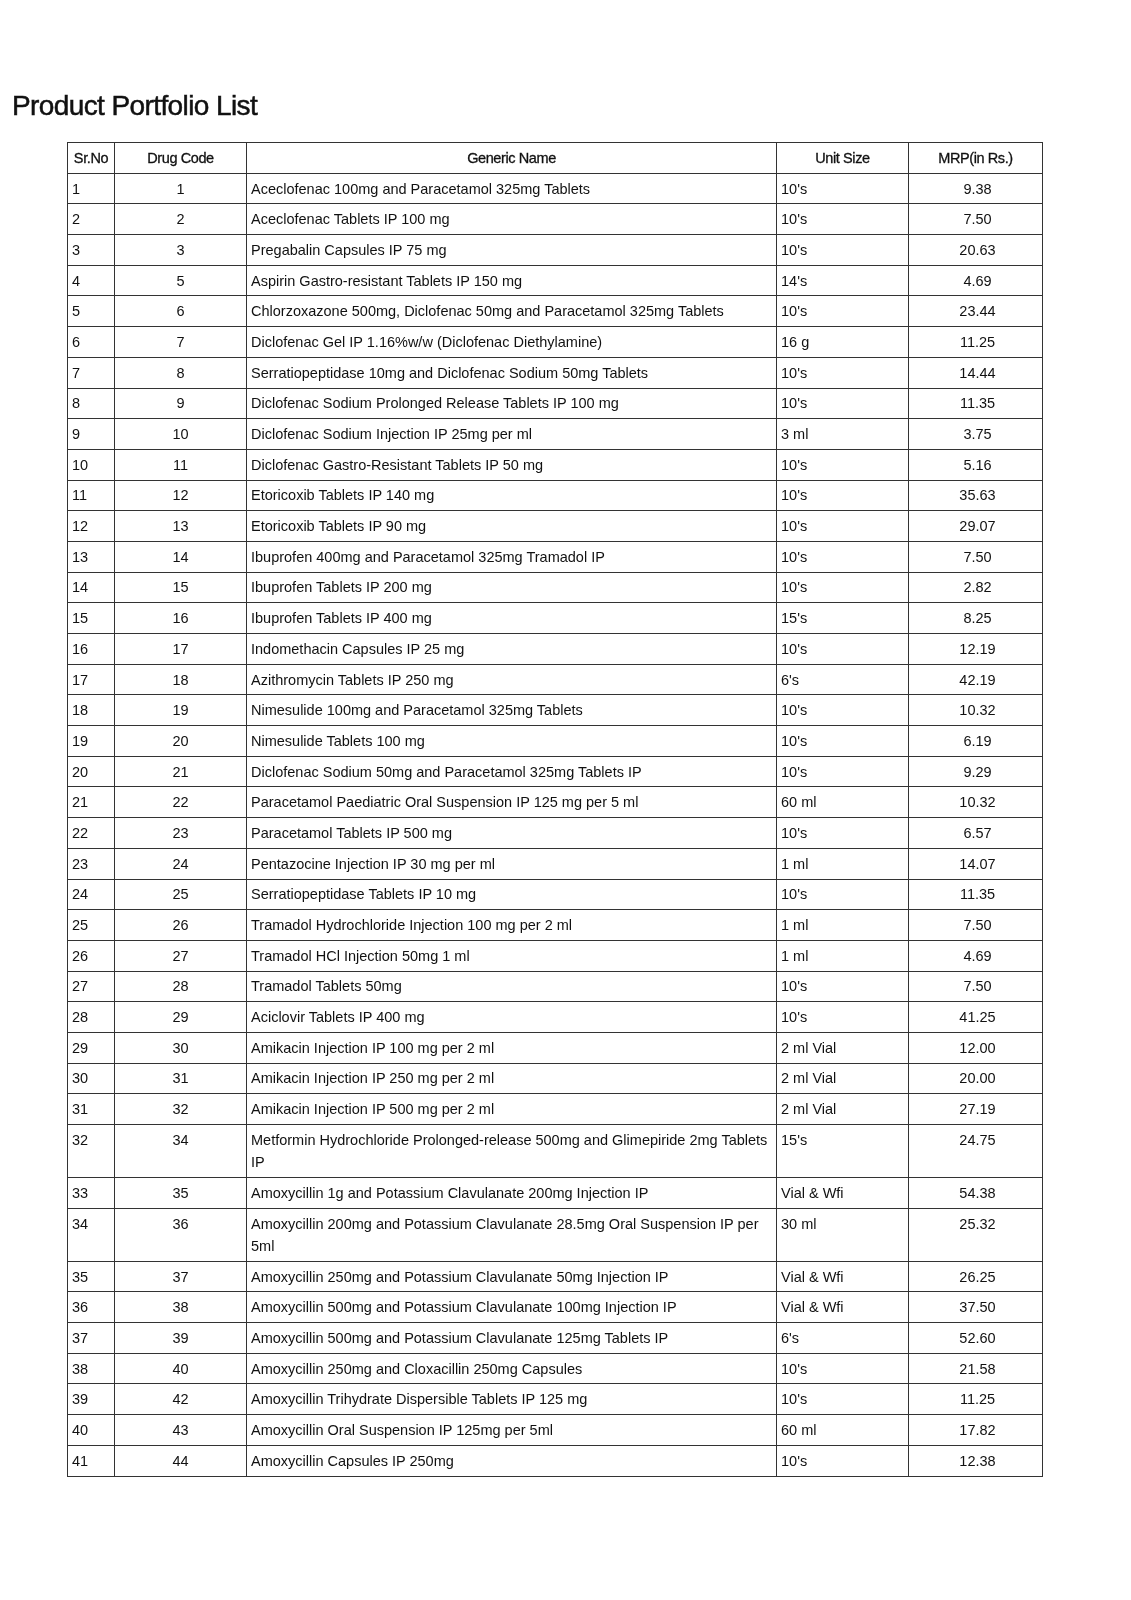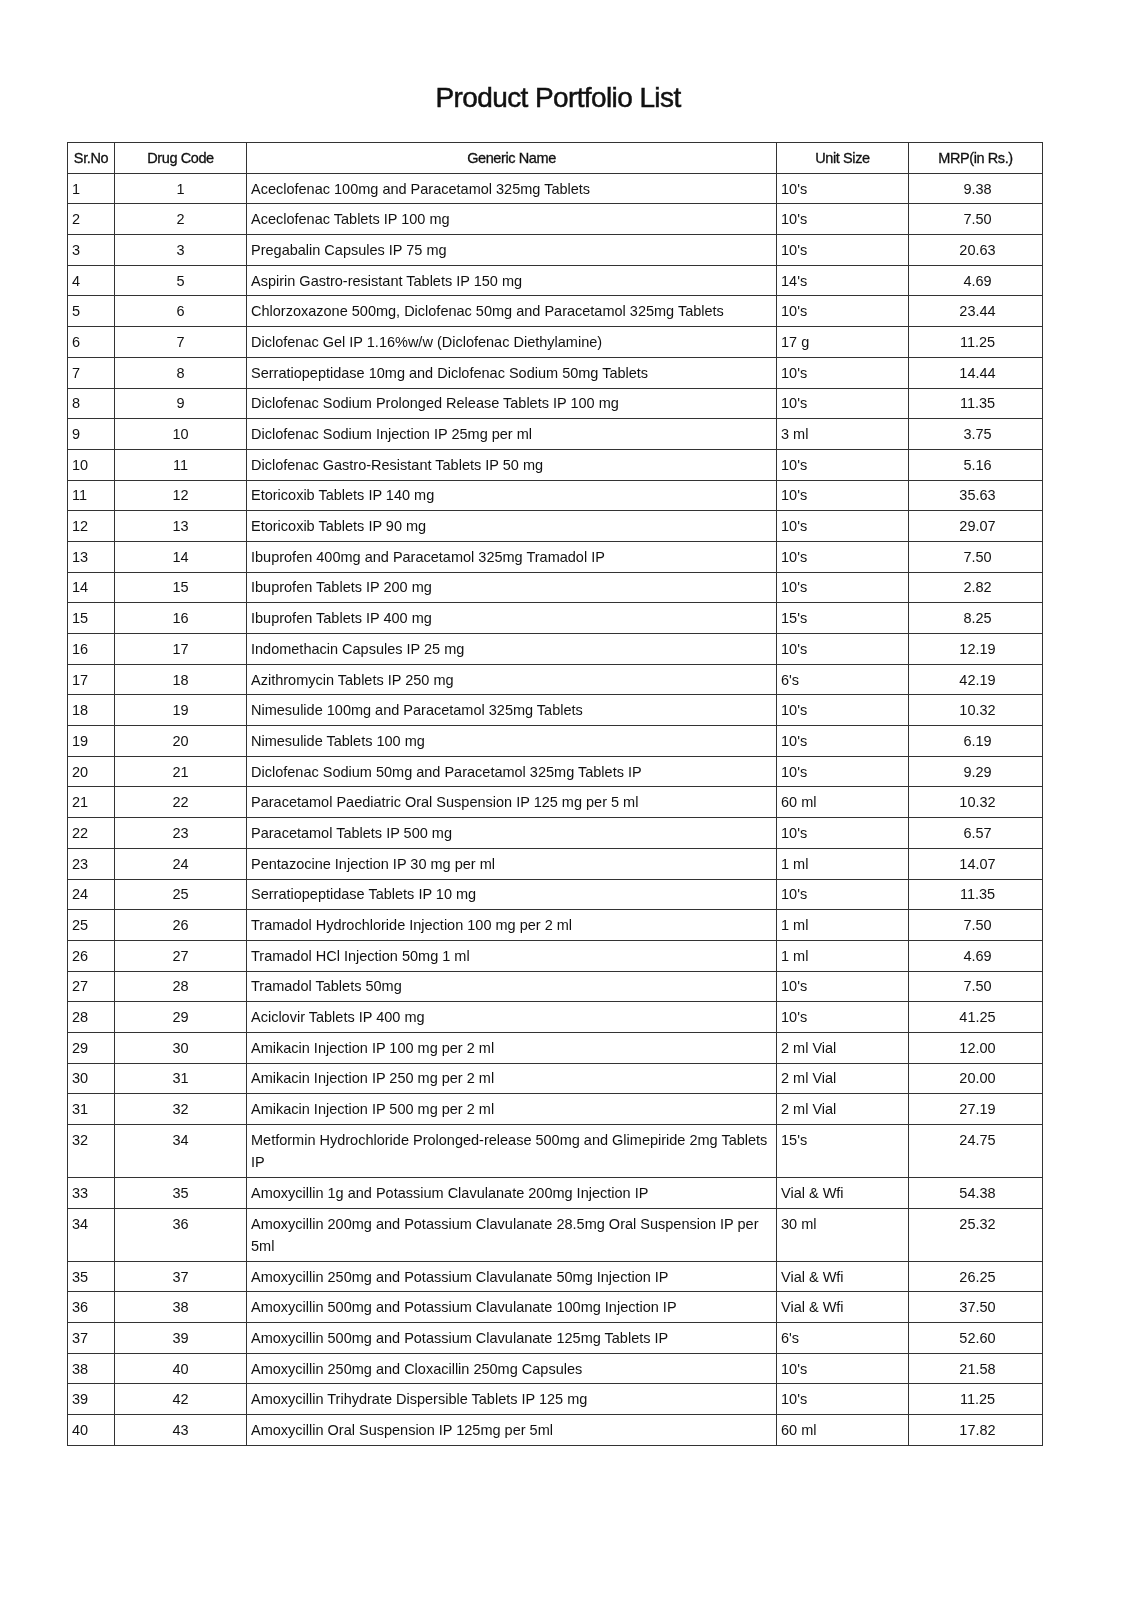--- a/index.html
+++ b/index.html
@@ -1,17 +1,17 @@
 <!DOCTYPE html>
 <html><head>
 <meta charset="utf-8">
 <style>
   html, body { margin: 0; padding: 0; background: #ffffff; }
   body { width: 1131px; height: 1600px; position: relative; font-family: "Liberation Sans", sans-serif; color: #111; }
-  .title { position: absolute; top: 78px; left: 0; width: 1108px; text-align: center; font-size: 28px; font-weight: normal; letter-spacing: -0.6px; margin: 4px; -webkit-text-stroke: 0.5px #111; }
+  .title { position: absolute; top: 78px; left: 0; width: 1108px; font-size: 28px; font-weight: normal; letter-spacing: -0.6px; margin: 12px; -webkit-text-stroke: 0.5px #111; }
   table { position: absolute; top: 142px; left: 67px; border-collapse: collapse; table-layout: fixed; width: 975px; font-size: 14.5px; }
   col.c-sr { width: 47px; } col.c-code { width: 132px; } col.c-name { width: 530px; } col.c-unit { width: 132px; } col.c-mrp { width: 134px; }
   th, td { border: 1.3px solid #333; padding: 0 4px; height: 29.7px; vertical-align: middle; text-align: left; font-weight: normal; line-height: 22px; }
   th { letter-spacing: -0.4px; text-align: center; -webkit-text-stroke: 0.3px #111; }
   td.code, td.mrp { text-align: center; }
   tr.tall td { vertical-align: top; padding-top: 4px; height: 48px; }
   td.mrp { padding-right: 0; }
 </style>
 </head>
 <body>
@@ -68,21 +68,21 @@
         <td class="sr">5</td>
         <td class="code">6</td>
         <td class="name">Chlorzoxazone 500mg, Diclofenac 50mg and Paracetamol 325mg Tablets</td>
         <td class="unit">10's</td>
         <td class="mrp">23.44</td>
       </tr>
       <tr>
         <td class="sr">6</td>
         <td class="code">7</td>
         <td class="name">Diclofenac Gel IP 1.16%w/w (Diclofenac Diethylamine)</td>
-        <td class="unit">17 g</td>
+        <td class="unit">16 g</td>
         <td class="mrp">11.25</td>
       </tr>
       <tr>
         <td class="sr">7</td>
         <td class="code">8</td>
         <td class="name">Serratiopeptidase 10mg and Diclofenac Sodium 50mg Tablets</td>
         <td class="unit">10's</td>
         <td class="mrp">14.44</td>
       </tr>
       <tr>
@@ -309,14 +309,21 @@
         <td class="unit">10's</td>
         <td class="mrp">11.25</td>
       </tr>
       <tr>
         <td class="sr">40</td>
         <td class="code">43</td>
         <td class="name">Amoxycillin Oral Suspension IP 125mg per 5ml</td>
         <td class="unit">60 ml</td>
         <td class="mrp">17.82</td>
       </tr>
+      <tr>
+        <td class="sr">41</td>
+        <td class="code">44</td>
+        <td class="name">Amoxycillin Capsules IP 250mg</td>
+        <td class="unit">10's</td>
+        <td class="mrp">12.38</td>
+      </tr>
     </tbody>
 </table>
 
 </body></html>

